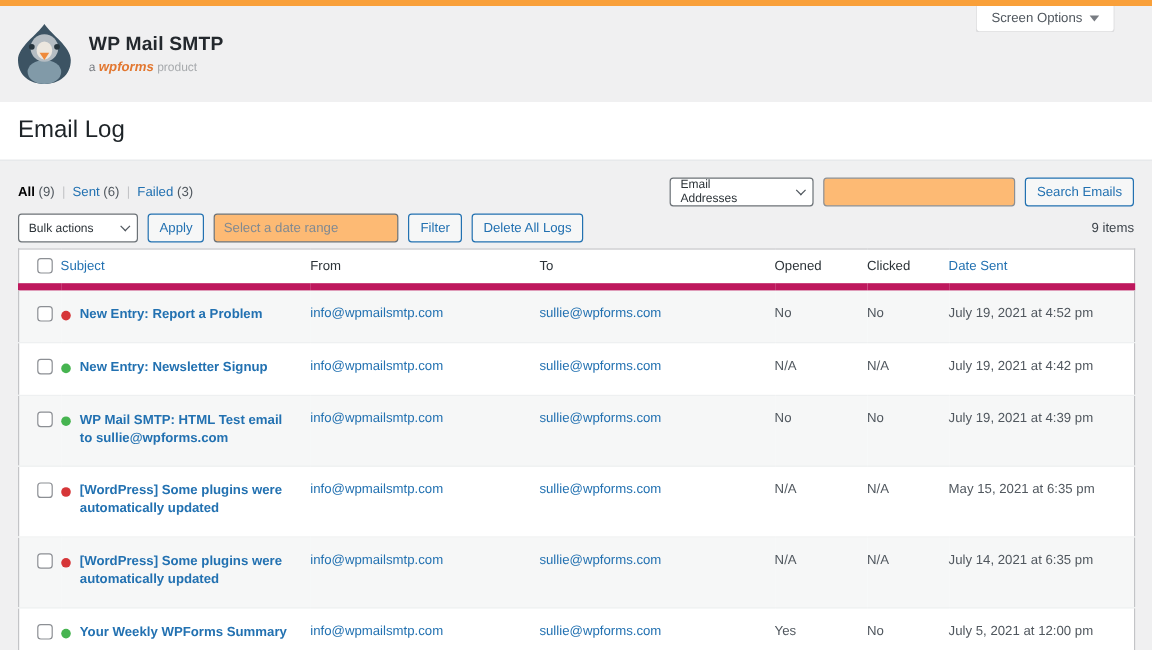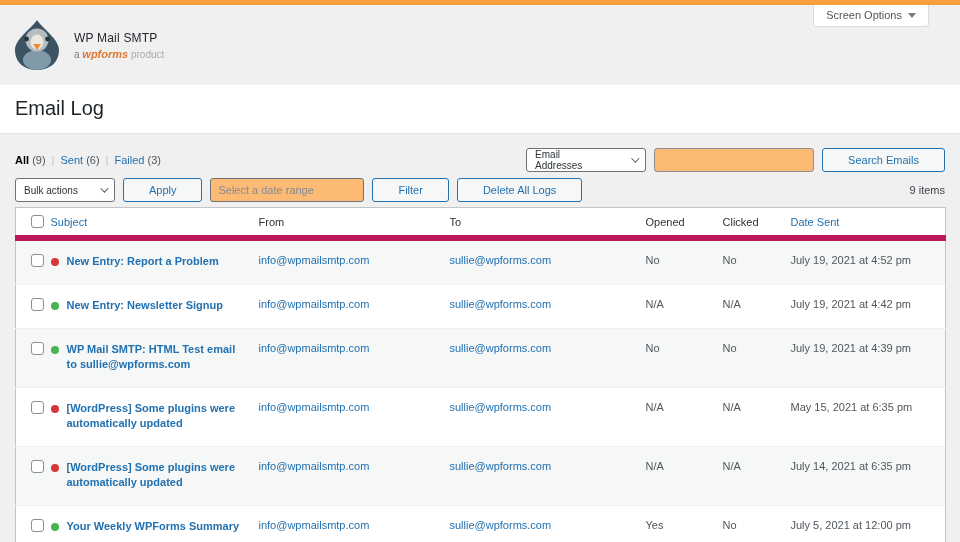--- a/index.html
+++ b/index.html
@@ -12,21 +12,21 @@
   
   .screen-options { position:absolute; top:5px; right:31px; background:#fff;
     border:1px solid #dcdcde; border-top:none; border-radius:0 0 3px 3px;
     padding:4px 12px 5px; font-size:11px; color:#50575e; display:flex; align-items:center; gap:6px; cursor:pointer; }
   .tri-down { width:0; height:0; border-left:4px solid transparent; border-right:4px solid transparent;
     border-top:5px solid #787c82; display:inline-block; }
 
   
   .plugin-header { height:80px; background:#f0f0f1; display:flex; align-items:center; padding-left:14px; }
   .logo { width:46px; height:52px; margin-right:14px; }
-  .ph-text .ph-title { font-size:12px; font-weight:normal; color:#23282d; letter-spacing:.2px; }
+  .ph-text .ph-title { font-size:16px; font-weight:bold; color:#23282d; letter-spacing:.2px; }
   .ph-sub { font-size:10px; color:#787c82; margin-top:3px; }
   .ph-sub .brand { color:#e27730; font-weight:bold; font-style:italic; font-size:11px; }
   .ph-sub .suffix { color:#a7aaad;margin-top:28px; }
 
   
   .page-title-band { background:#fff; border-bottom:1px solid #e2e4e7; padding:12px 15px 13px; }
   .page-title { font-size:20px; font-weight:400; color:#1d2327; }
 
   .content { padding:14px 15px 0; }
 
@@ -40,21 +40,21 @@
   .views .count { color:#50575e; font-weight:normal; }
   .views .sep { color:#c3c4c7; }
 
   
   .ctl-group { display:flex; align-items:center; gap:8px; }
   .select { height:24px; background:#fff; border:1px solid #6c7277; border-radius:3px;
     display:flex; align-items:center; gap:22px; padding:0 8px 0 8px; font-size:10px; color:#2c3338; cursor:pointer; }
   .chev { width:6px; height:6px; border-right:1.5px solid #50575e; border-bottom:1.5px solid #50575e;
     transform:rotate(45deg) translateY(-2px); display:inline-block; }
   .btn { height:24px; background:#f6f7f7; border:1px solid #2271b1; border-radius:3px;
-    color:#2271b1; font-size:11px; padding:0 25px; cursor:pointer; font-family:inherit; }
+    color:#2271b1; font-size:11px; padding:0 9px; cursor:pointer; font-family:inherit; }
   .text-input { height:24px; background:#fdba74; border:1px solid #6c7277; border-radius:3px;
     font-size:11px; padding:0 7px; font-family:inherit; color:#2c3338; }
   .text-input::placeholder { color:#828a91; }
   .date-input { width:154px; }
   .search-input { width:160px; border-color:#8c8f94; }
   .items-count { font-size:11px; color:#3c434a; }
 
   
   table.log { width:930px; margin-top:5px; border-collapse:collapse; background:#fff;
     border:1px solid #c3c4c7; table-layout:fixed; font-size:11px; }

